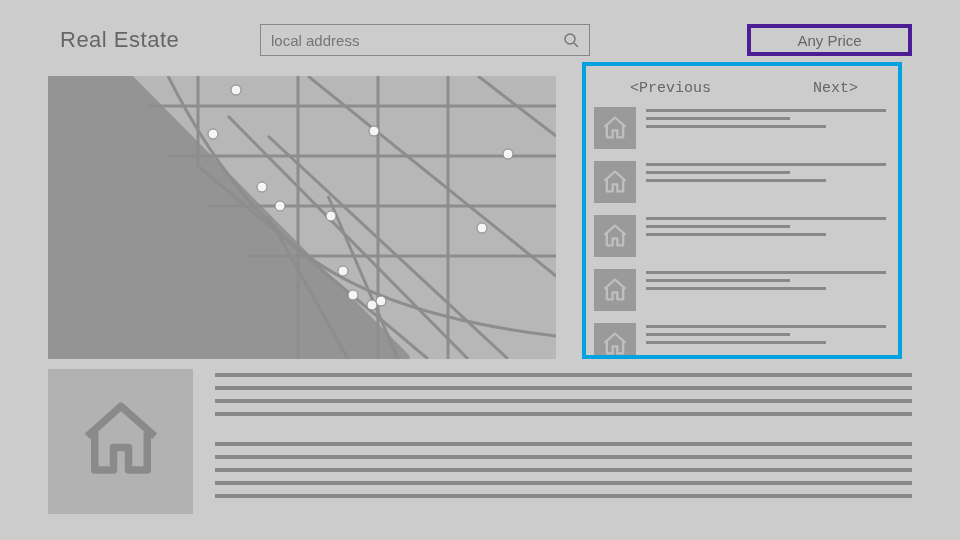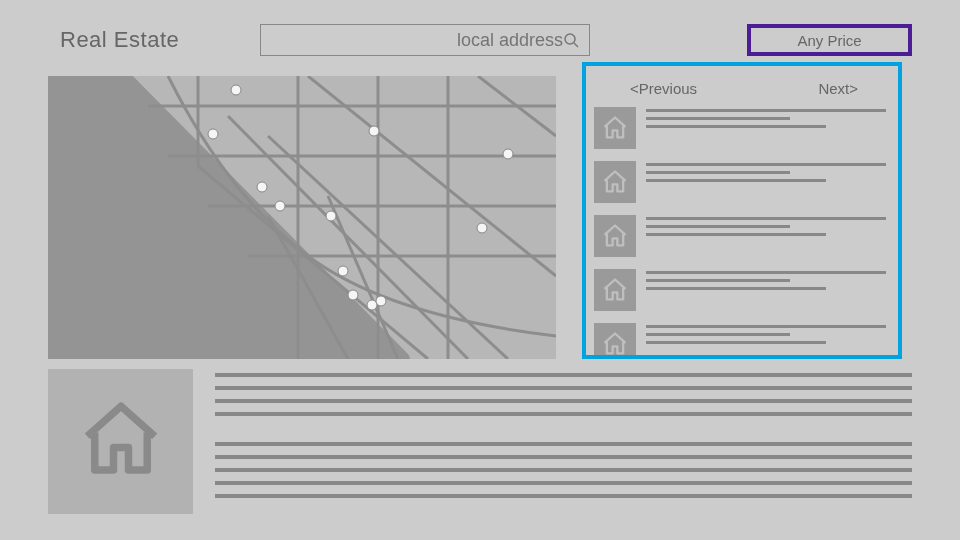--- a/index.html
+++ b/index.html
@@ -33,24 +33,23 @@
     align-items: center;
     padding: 0 10px;
     color: #777;
     font-size: 15px;
   }
   .search-box input {
     flex: 1;
     border: none;
     background: transparent;
     outline: none;
-    font-size: 18px;
+    font-size: 15px;
     color: #777;
     font-family: inherit;
-    text-align: right;
   }
   .search-icon svg { display: block; }
   .filter-buttons {
     display: flex;
     margin-left: auto;
   }
   .filter-btn {
     width: 165px;
     height: 32px;
     border: 4px solid #4c1d95;
@@ -86,20 +85,21 @@
     padding: 8px 12px 0 8px;
     margin-top: -14px;
     overflow: hidden;
   }
   .pager {
     display: flex;
     justify-content: space-between;
     padding: 6px 28px 10px 36px;
     font-size: 15px;
     color: #666;
+    font-family: Liberation Mono, monospace;
   }
   .pager span { cursor: pointer; }
   .result-item {
     display: flex;
     gap: 10px;
     margin-bottom: 12px;
   }
   .result-thumb {
     width: 42px;
     height: 42px;

